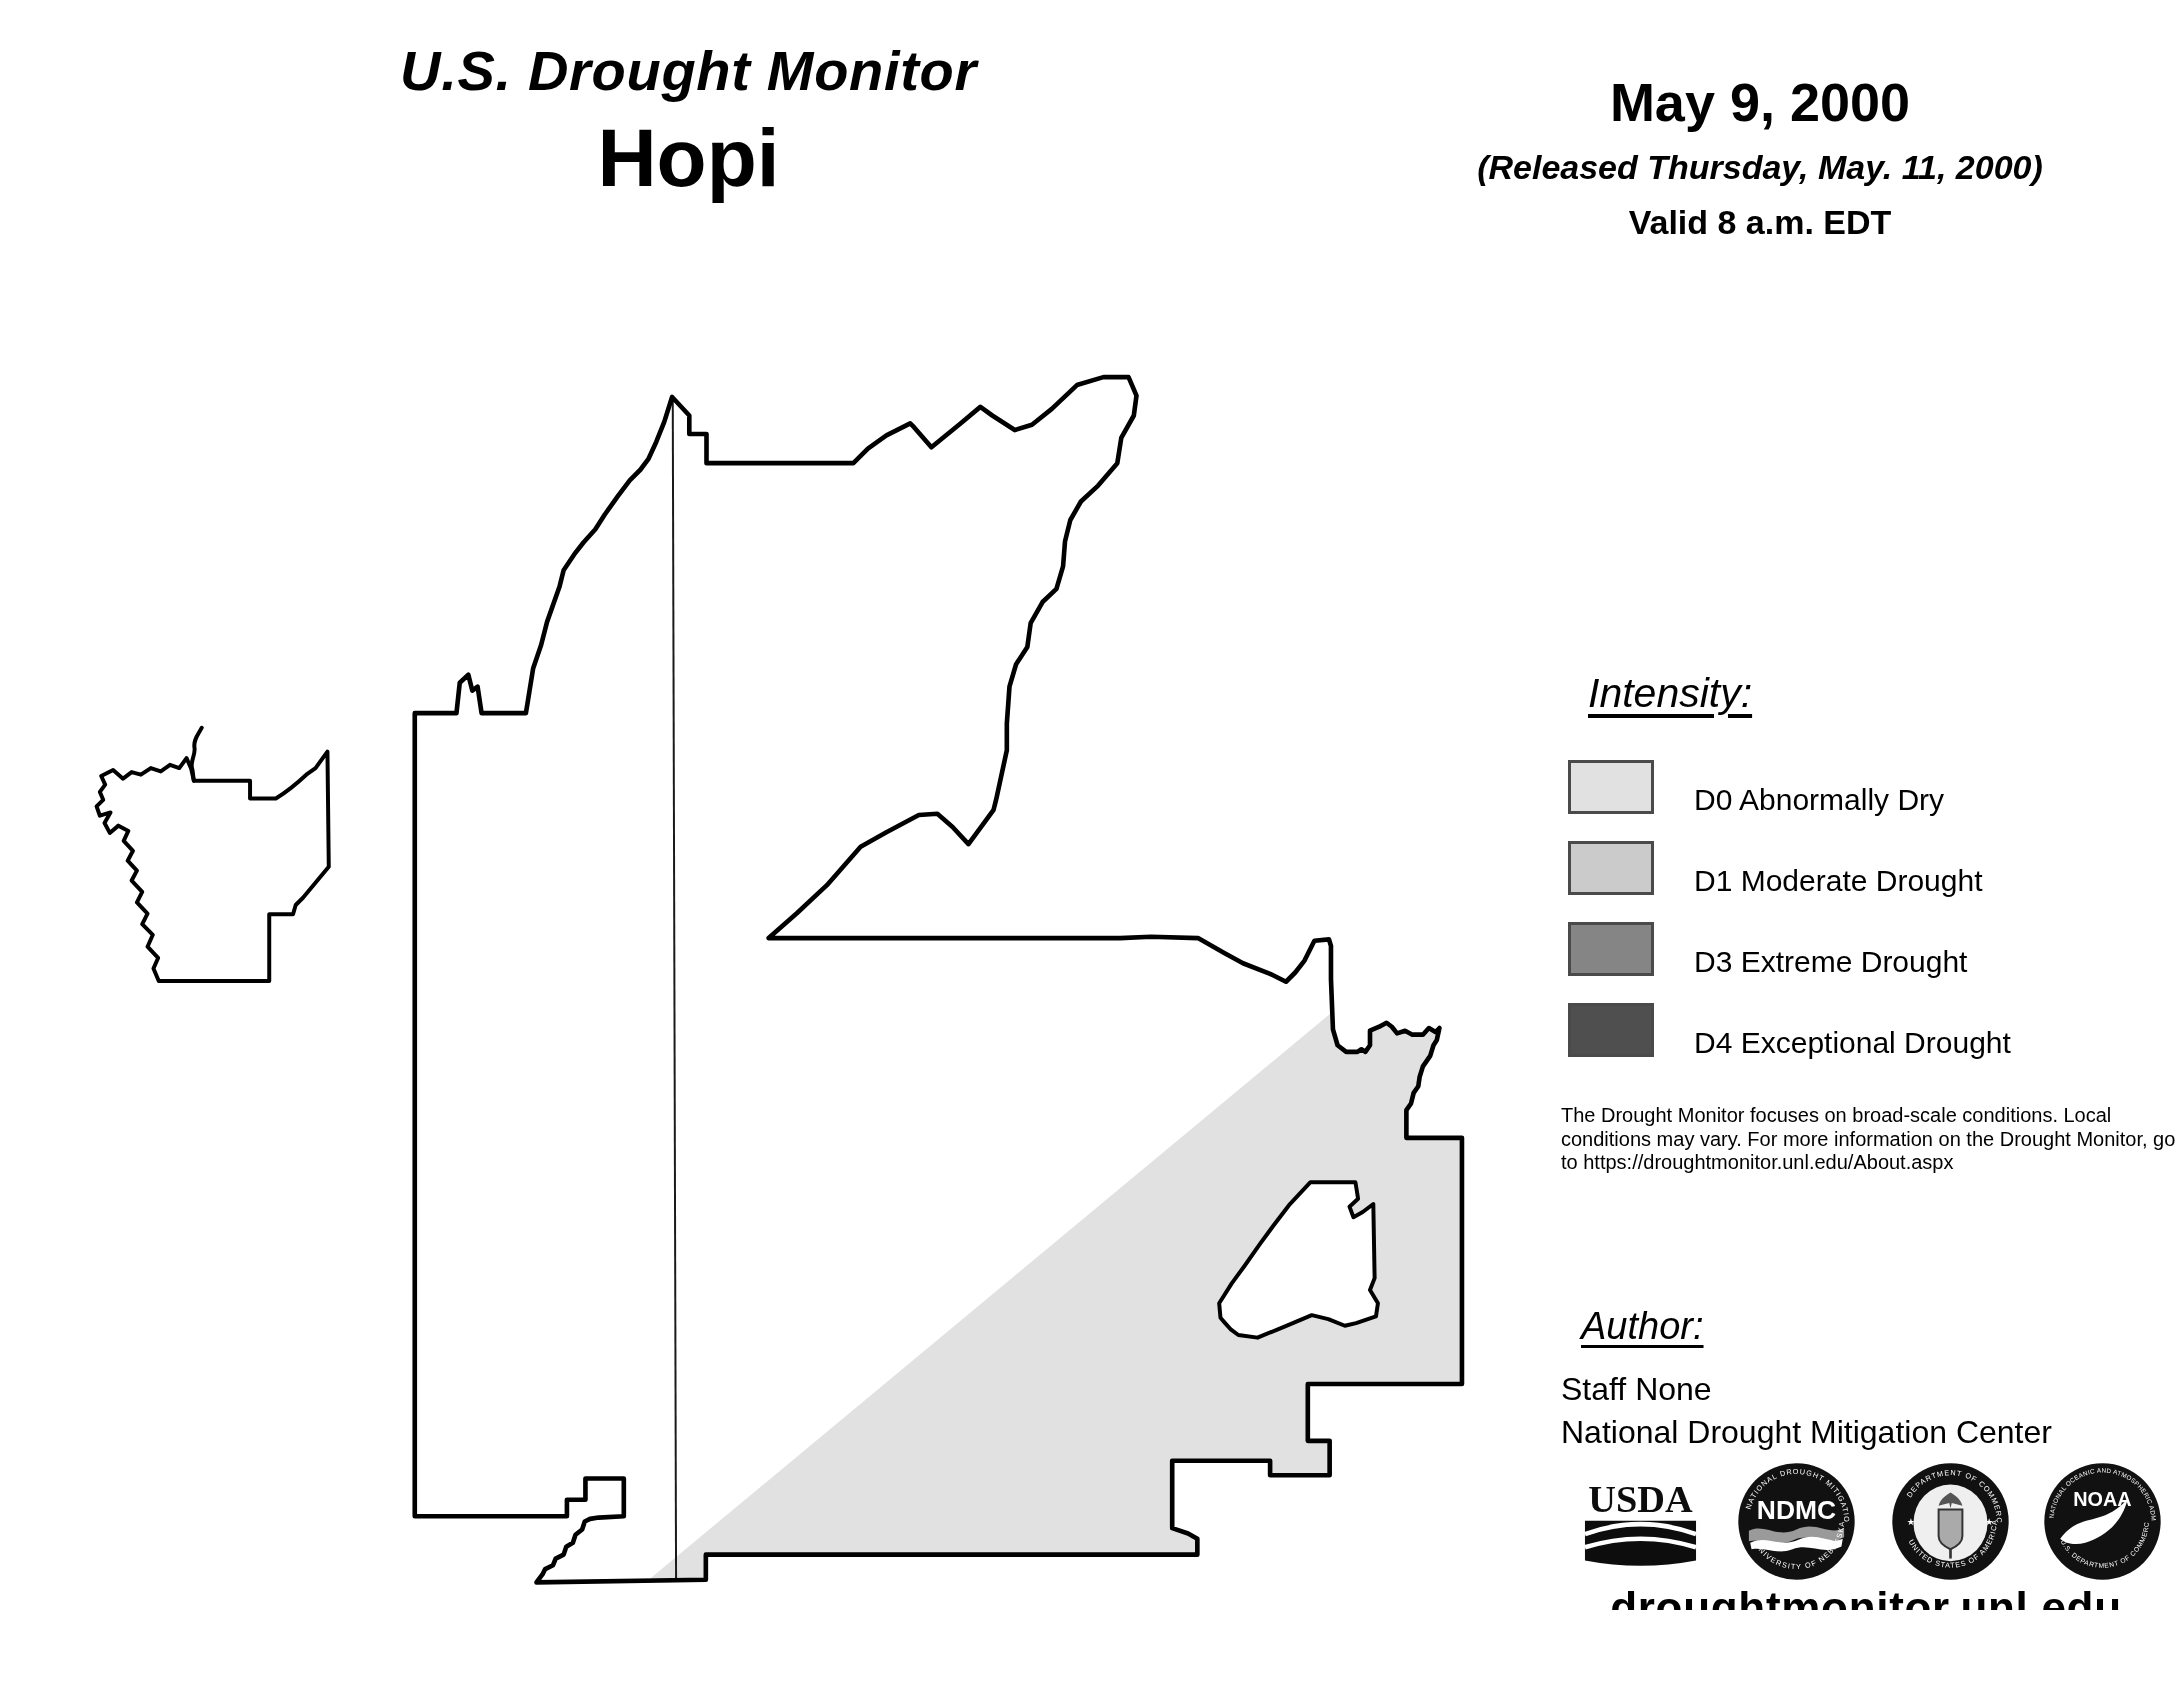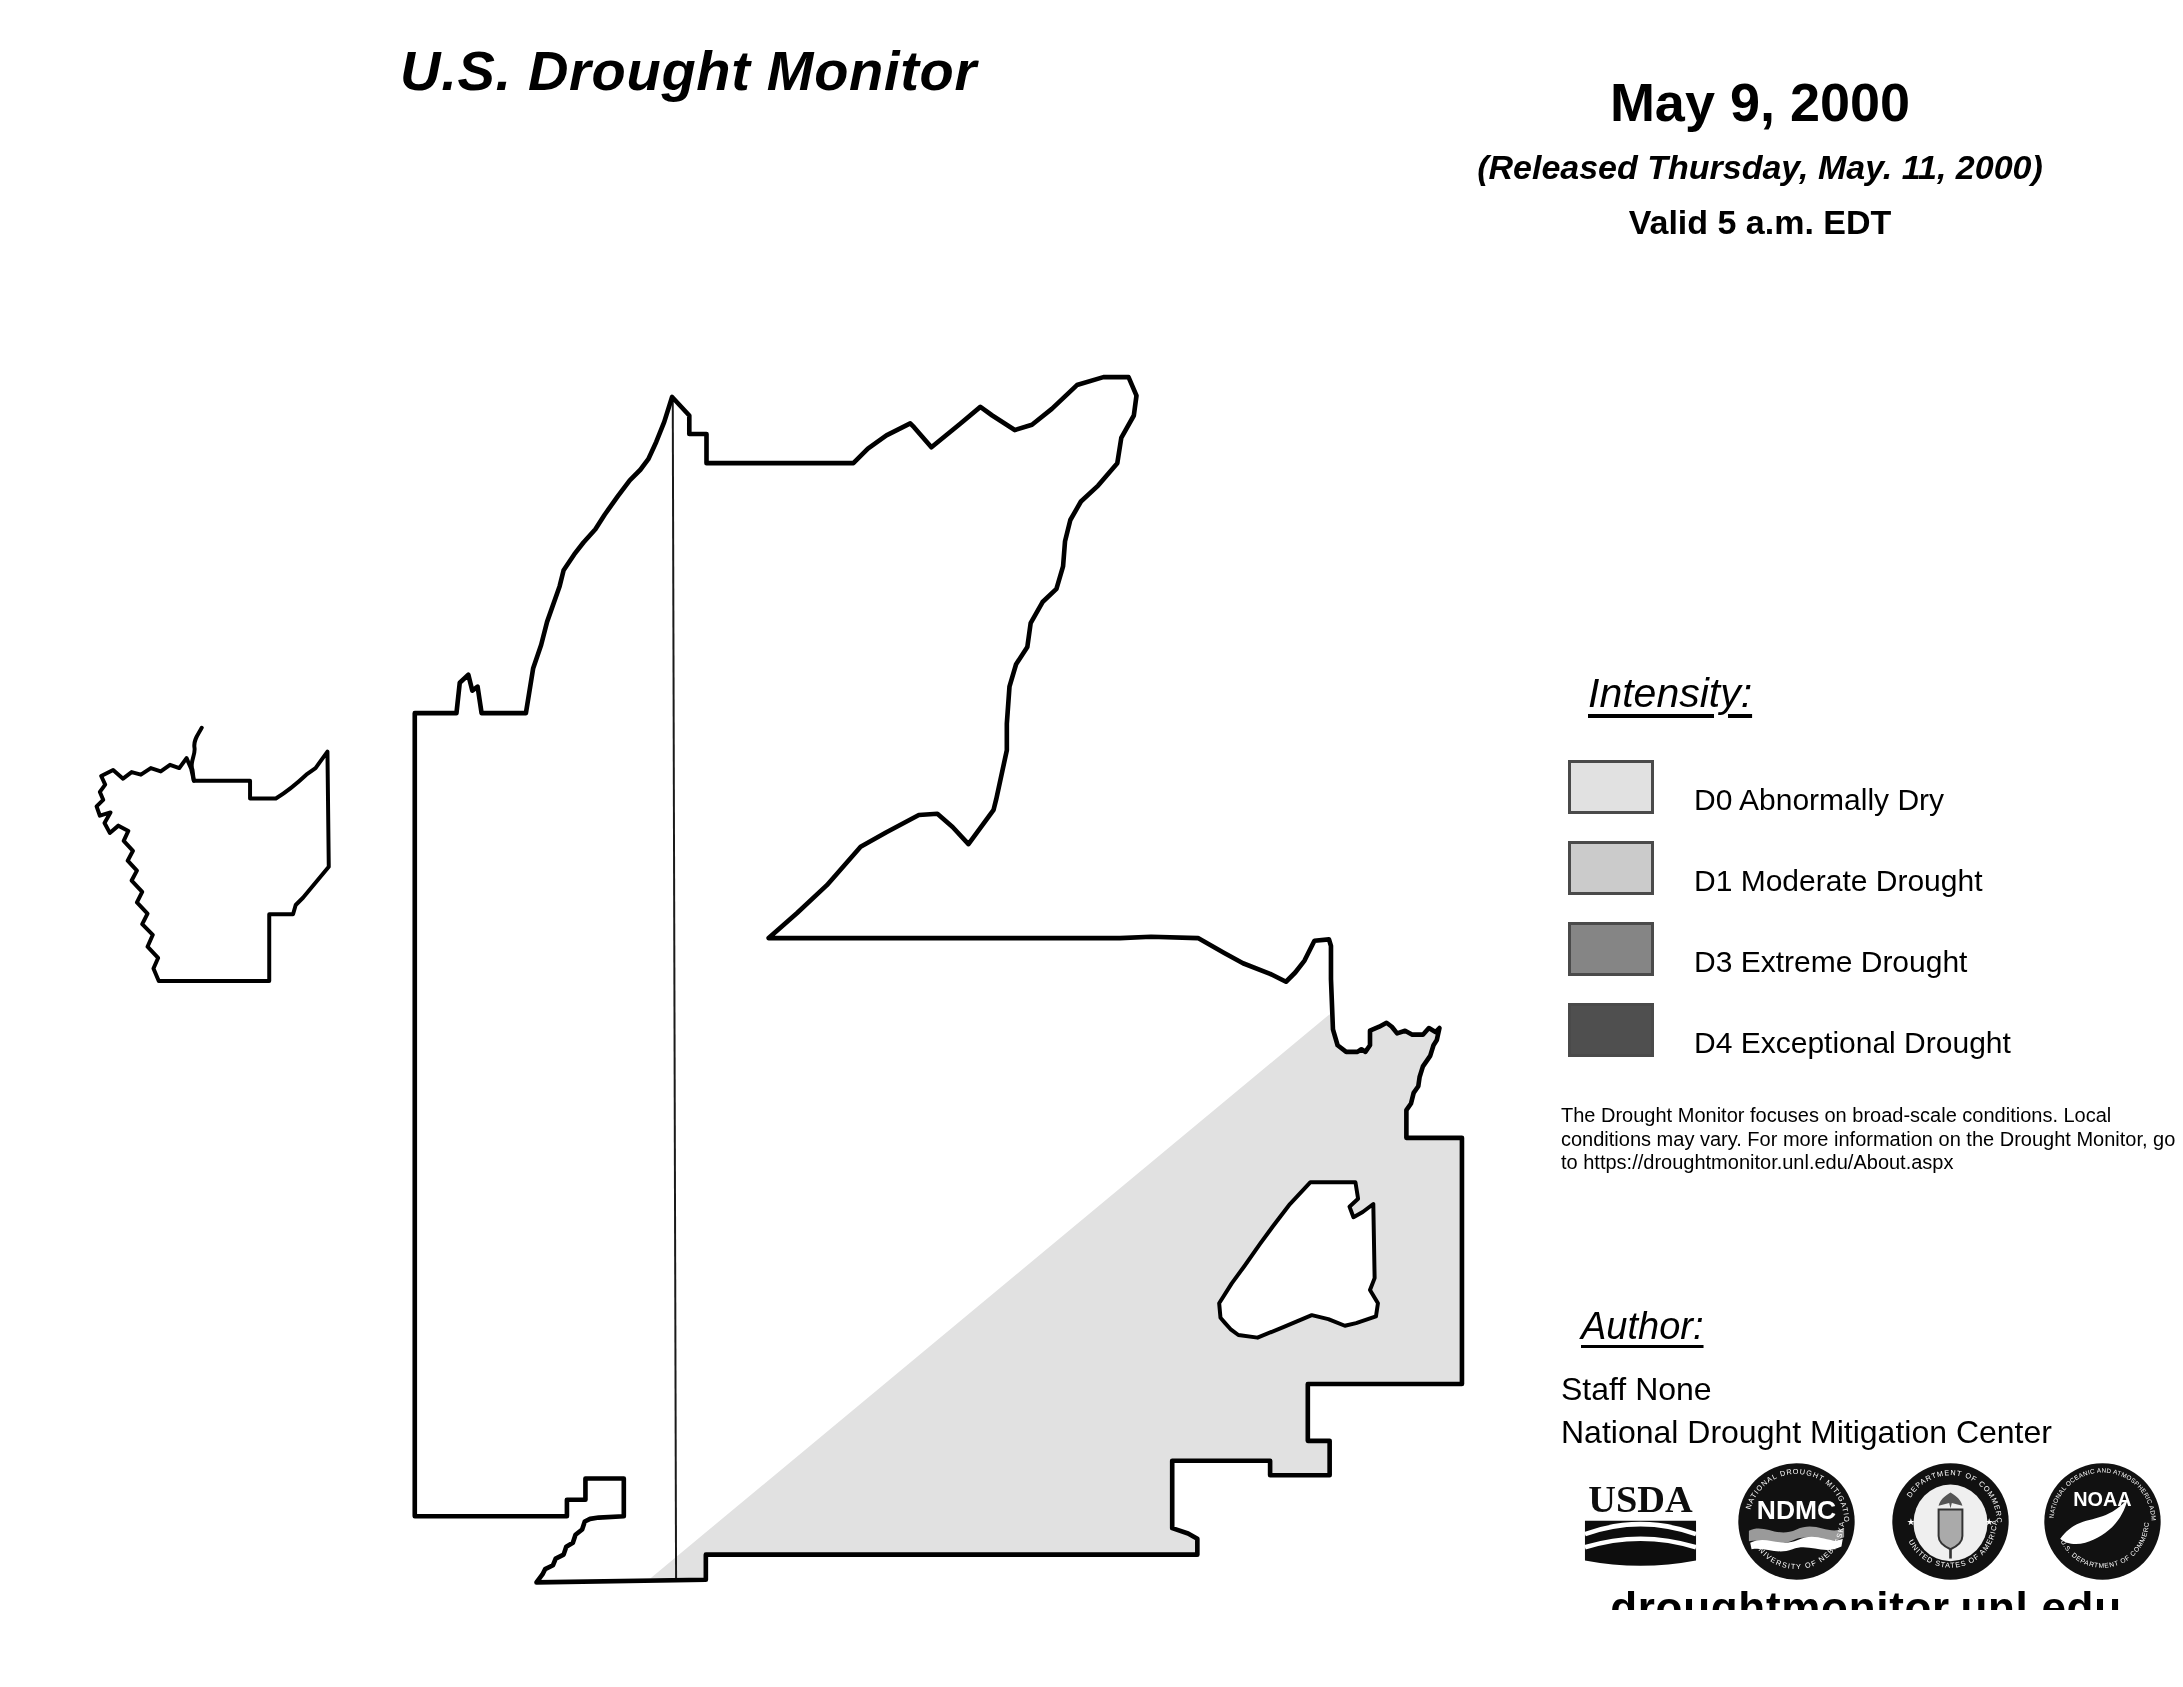--- a/index.html
+++ b/index.html
@@ -142,25 +142,26 @@
              L 240,1483
              L 232,1464 L 239,1448 L 223,1431 L 231,1413 L 215,1397 L 223,1381 L 207,1364
              L 215,1348 L 199,1331 L 207,1316 L 193,1301 L 201,1286 L 187,1271 L 194,1256
              L 179,1248 L 166,1259 L 158,1244 L 167,1228
              L 151,1233 L 146,1219 L 156,1209 L 151,1197 L 159,1186 L 153,1173
              L 171,1164 L 186,1177 L 199,1167 L 213,1171 L 228,1161 L 243,1166 L 257,1156
              L 271,1161 L 282,1146 L 289,1162 Z"></path>
   </svg>
 
   <div class="abs map-title">U.S. Drought Monitor</div>
+  <div class="abs map-region">Hopi</div>
 
   <div class="abs date-block">
     <div class="date-main">May 9, 2000</div>
     <div class="date-released">(Released Thursday, May. 11, 2000)</div>
-    <div class="date-valid">Valid 5 a.m. EDT</div>
+    <div class="date-valid">Valid 8 a.m. EDT</div>
   </div>
 
   <div class="abs legend-heading">Intensity:</div>
 
   <div class="abs legend-rows">
     <div class="legend-row">
       <div class="legend-swatch" style="background: rgb(225, 225, 225);"></div>
       <div class="legend-label">D0 Abnormally Dry</div>
     </div>
     <div class="legend-row">

